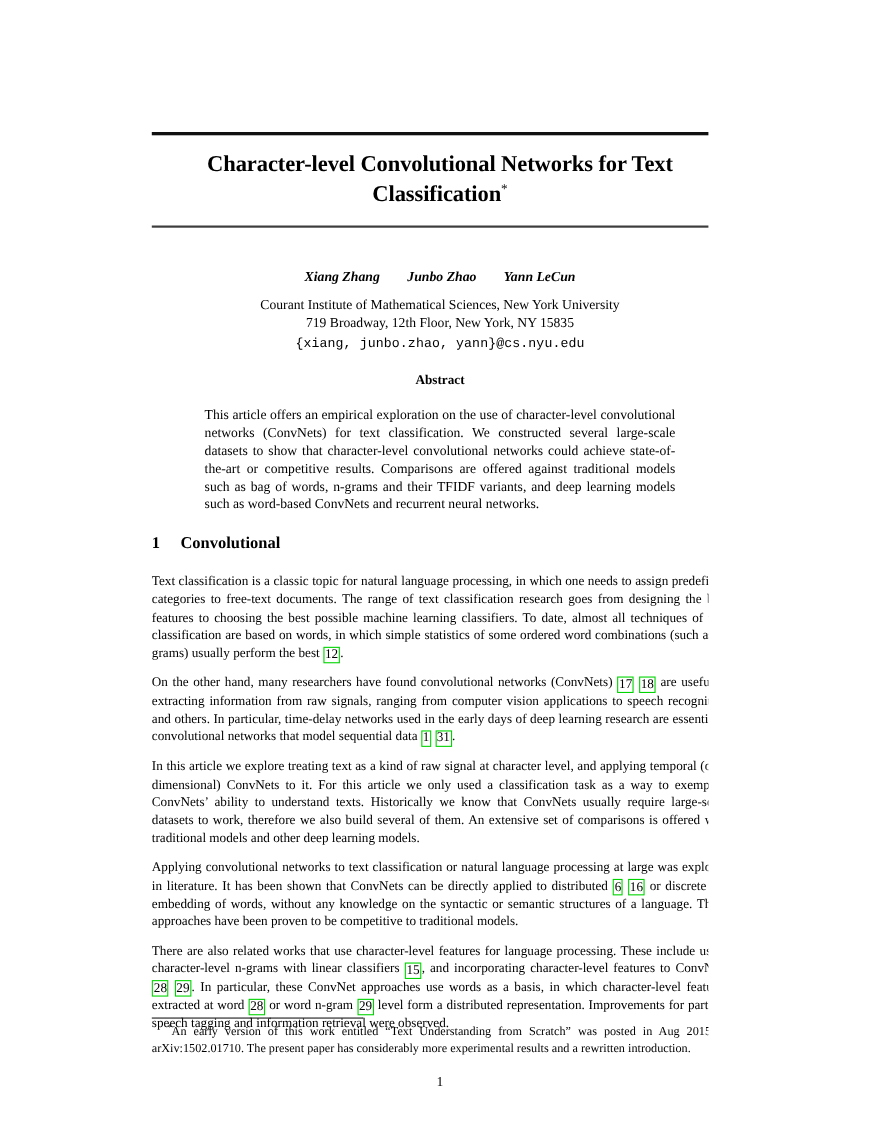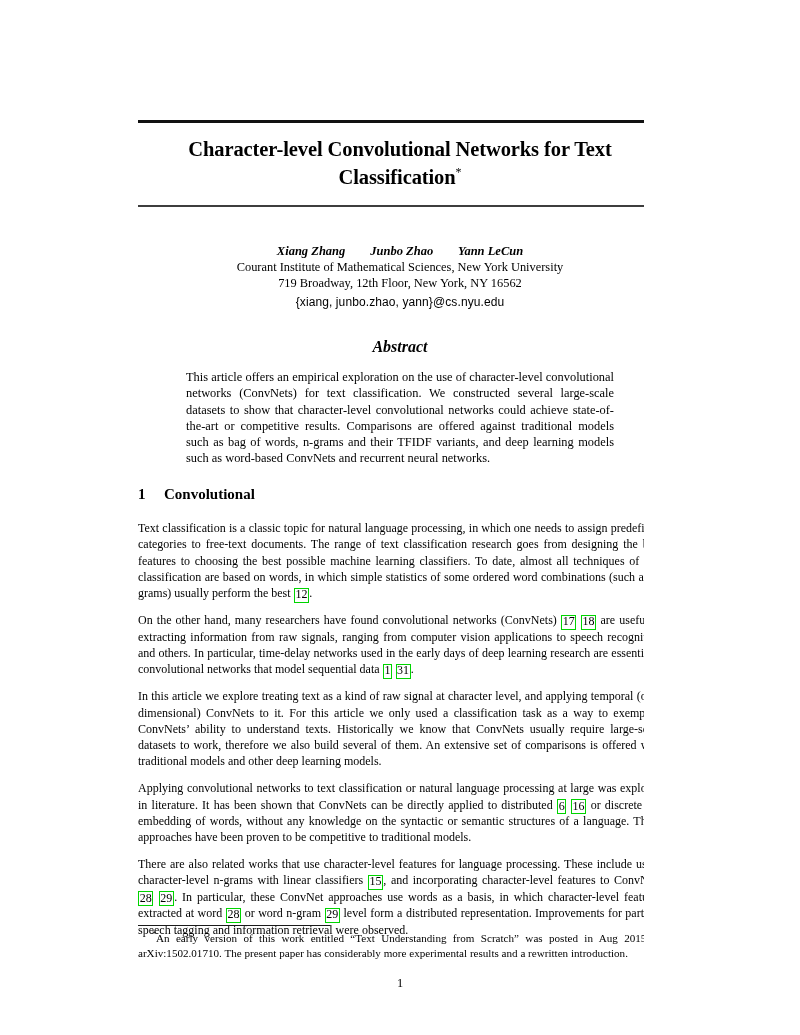--- a/index.html
+++ b/index.html
@@ -75,44 +75,43 @@
   .author-names {
     font-size: 12.5px;
     font-weight: bold;
     line-height: 16px;
     white-space: pre;
     font-style: italic;
   }
   .affil {
     font-size: 12.4px;
     line-height: 15.5px;
-    margin-top: 1px;
+    margin-top: 11px;
   }
   .address {
     font-size: 12.4px;
     line-height: 15.5px;
   }
   .email {
-    font-family: Liberation Sans, sans-serif;
+    font-family: Liberation Mono, monospace;
     font-size: 12px;
     line-height: 18px;
     margin-top: 2px;
     letter-spacing: 0.1px;
   }
 
   
   .abstract-head {
     position: absolute;
     left: 138px;
     top: 338px;
     width: 524px;
     text-align: center;
-    font-size: 16px;
-    font-weight: bold;
-    font-style: italic;
+    font-size: 12px;
+    font-weight: bold;
   }
   .abstract-body {
     position: absolute;
     left: 186px;
     top: 369px;
     width: 428px;
     font-size: 12.4px;
     line-height: 16.3px;
     text-align: justify;
     text-justify: inter-word;
@@ -207,21 +206,21 @@
 
   <div class="title-block">
     <h1 class="title"><span>Character-level Convolutional Networks for Text Classification</span><sup>*</sup></h1>
   </div>
 
   <div class="rule-under-title"></div>
 
   <div class="authors-block">
     <div class="author-names">Xiang Zhang        Junbo Zhao        Yann LeCun</div>
     <div class="affil">Courant Institute of Mathematical Sciences, New York University</div>
-    <div class="address">719 Broadway, 12th Floor, New York, NY 16562</div>
+    <div class="address">719 Broadway, 12th Floor, New York, NY 15835</div>
     <div class="email">{xiang, junbo.zhao, yann}@cs.nyu.edu</div>
   </div>
 
   <div class="abstract-head">Abstract</div>
   <div class="abstract-body">This article offers an empirical exploration on the use of character-level convolutional networks (ConvNets) for text classification. We constructed several large-scale datasets to show that character-level convolutional networks could achieve state-of-the-art or competitive results. Comparisons are offered against traditional models such as bag of words, n-grams and their TFIDF variants, and deep learning models such as word-based ConvNets and recurrent neural networks.</div>
 
   <div class="section-head"><span class="num">1</span><span>Convolutional</span></div>
 
   <div class="body-col">
 

